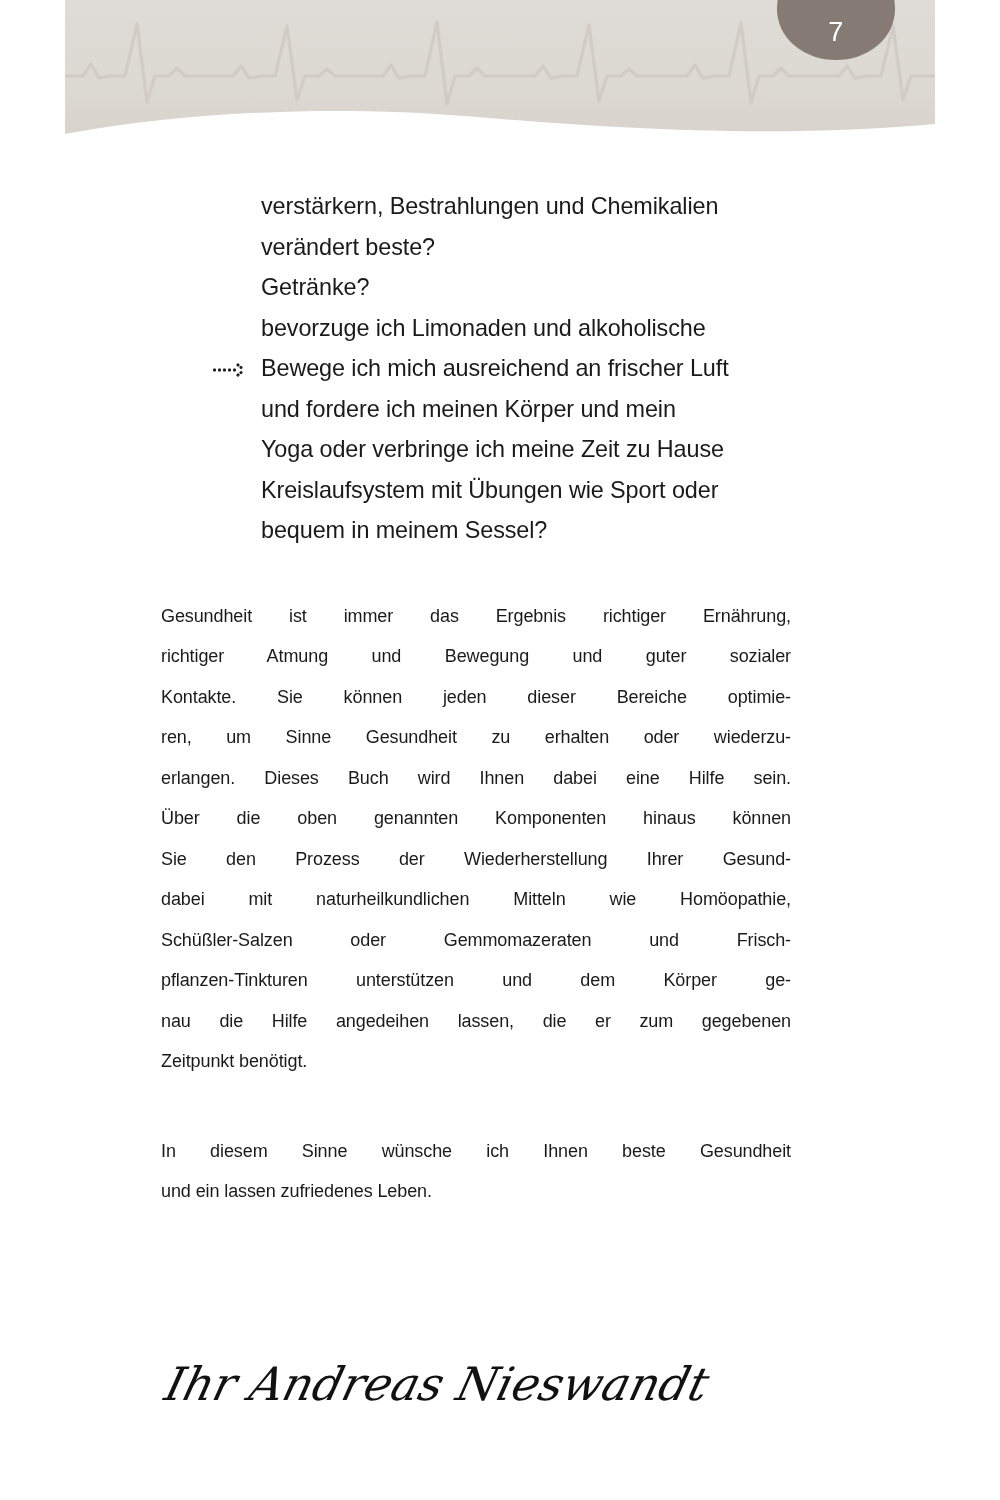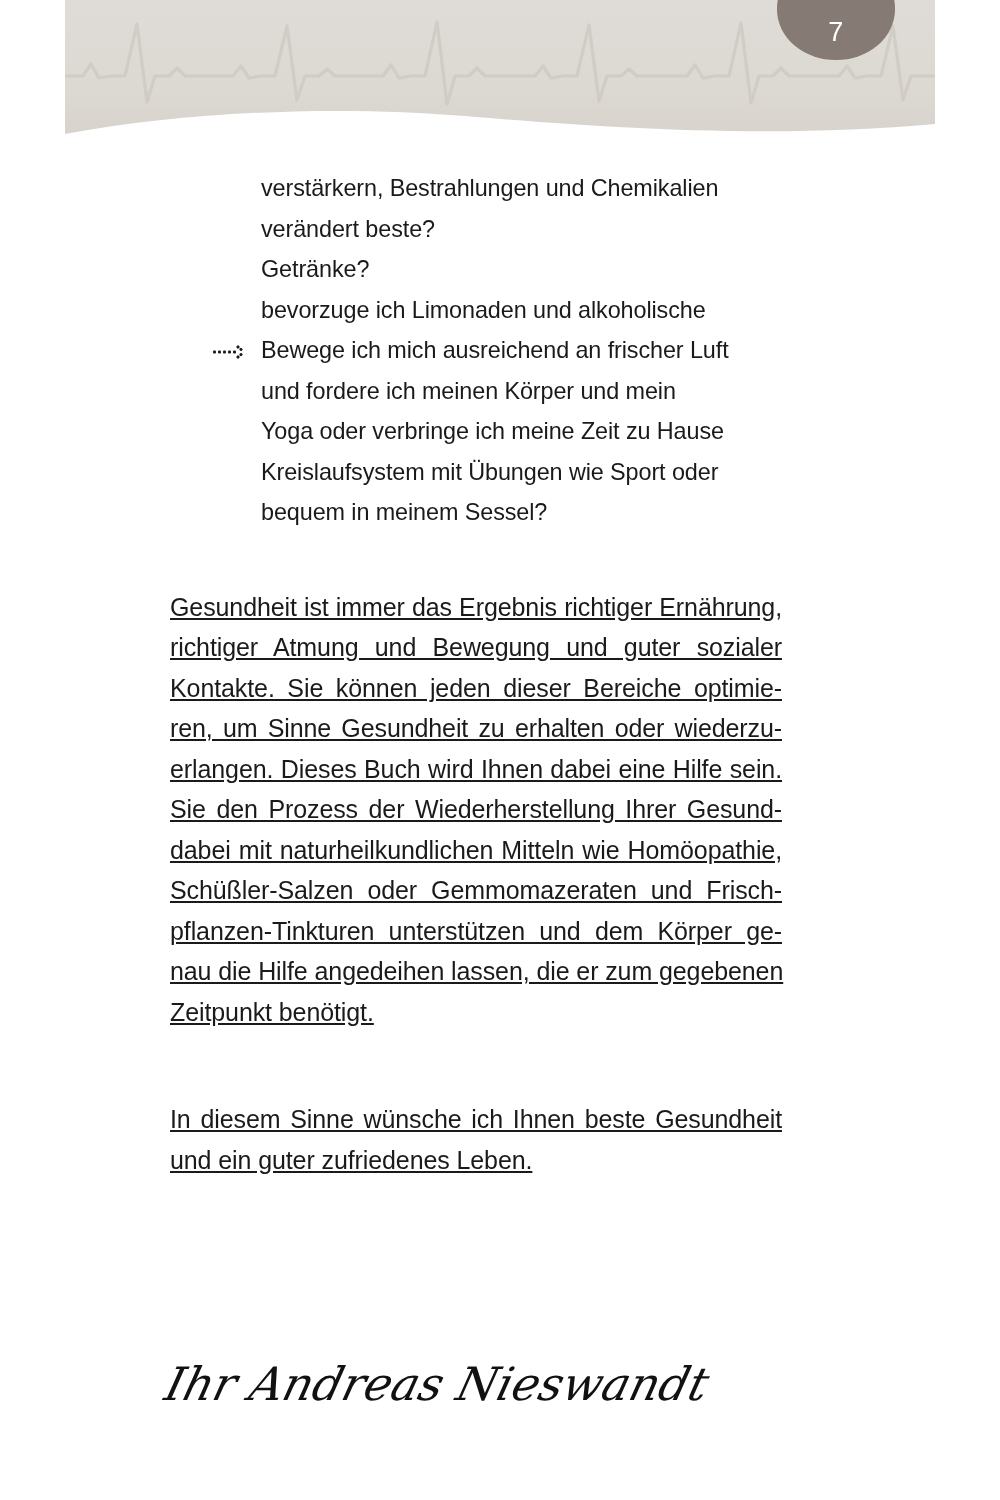--- a/index.html
+++ b/index.html
@@ -51,21 +51,21 @@
     font-family: "Liberation Sans", sans-serif;
     font-weight: 400;
     letter-spacing: 0.5px;
     line-height: 1;
   }
 
   
   .content {
     position: absolute;
     left: 157px;
-    top: 168px;
+    top: 186px;
     width: 638px;
   }
 
   .bullet-list {
     margin: 0;
     padding: 0;
     list-style: none;
   }
   .bullet-list .cont-line,
   .bullet-list .bullet-item {
@@ -83,30 +83,29 @@
     width: 40px;
     height: 40.5px;
     display: block;
   }
   .bullet-list .bullet-item .arrow svg {
     display: block;
     margin-top: 14px;
   }
 
   .para {
-    margin: 13px;
-    font-size: 25px;
+    margin: 4px;
+    font-size: 18px;
     line-height: 40.5px;
     color: #1a1a1a;
     text-align: justify;
     text-justify: inter-word;
     letter-spacing: -0.1px;
     -webkit-hyphens: none;
     hyphens: none;
-    text-decoration: underline;
   }
   .para-gap-1 { height: 41px; }
   .para-gap-2 { height: 41px; }
 
   
   .para .jline {
     display: block;
     text-align: justify;
     text-align-last: justify;
     white-space: nowrap;
@@ -212,33 +211,34 @@
     </ul>
 
     <div class="para-gap-1"></div>
 
     <div class="para">
       <span class="jline">Gesundheit ist immer das Ergebnis richtiger Ernährung,</span>
       <span class="jline">richtiger Atmung und Bewegung und guter sozialer</span>
       <span class="jline">Kontakte. Sie können jeden dieser Bereiche optimie-</span>
       <span class="jline">ren, um Sinne Gesundheit zu erhalten oder wiederzu-</span>
       <span class="jline">erlangen. Dieses Buch wird Ihnen dabei eine Hilfe sein.</span>
+      <span class="jline">Über die oben genannten Komponenten hinaus können</span>
       <span class="jline">Sie den Prozess der Wiederherstellung Ihrer Gesund-</span>
       <span class="jline">dabei mit naturheilkundlichen Mitteln wie Homöopathie,</span>
       <span class="jline">Schüßler-Salzen oder Gemmomazeraten und Frisch-</span>
       <span class="jline">pflanzen-Tinkturen unterstützen und dem Körper ge-</span>
       <span class="jline">nau die Hilfe angedeihen lassen, die er zum gegebenen</span>
       <span class="jline last">Zeitpunkt benötigt.</span>
     </div>
 
     <div class="para-gap-2"></div>
 
     <div class="para">
       <span class="jline">In diesem Sinne wünsche ich Ihnen beste Gesundheit</span>
-      <span class="jline last">und ein guter zufriedenes Leben.</span>
+      <span class="jline last">und ein lassen zufriedenes Leben.</span>
     </div>
   </div>
 
   <div class="signature">
     <svg width="600" height="110" viewBox="0 0 600 110" xmlns="http://www.w3.org/2000/svg">
       <text class="sig-text" x="4" y="70" transform="skewX(-14) translate(16,0)">Ihr Andreas Nieswandt</text>
     </svg>
   </div>
 
 </div>

